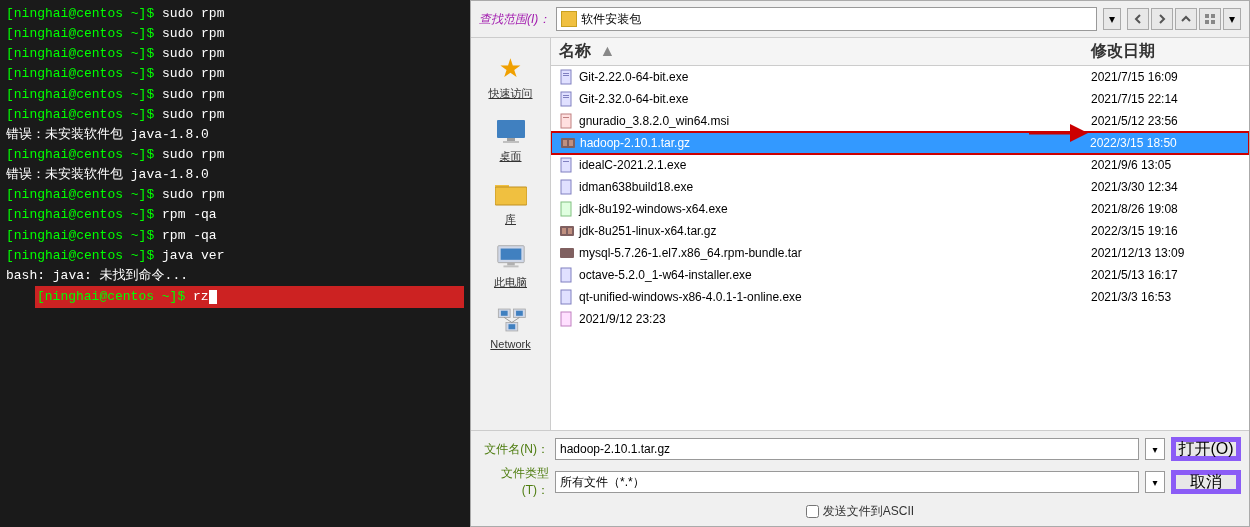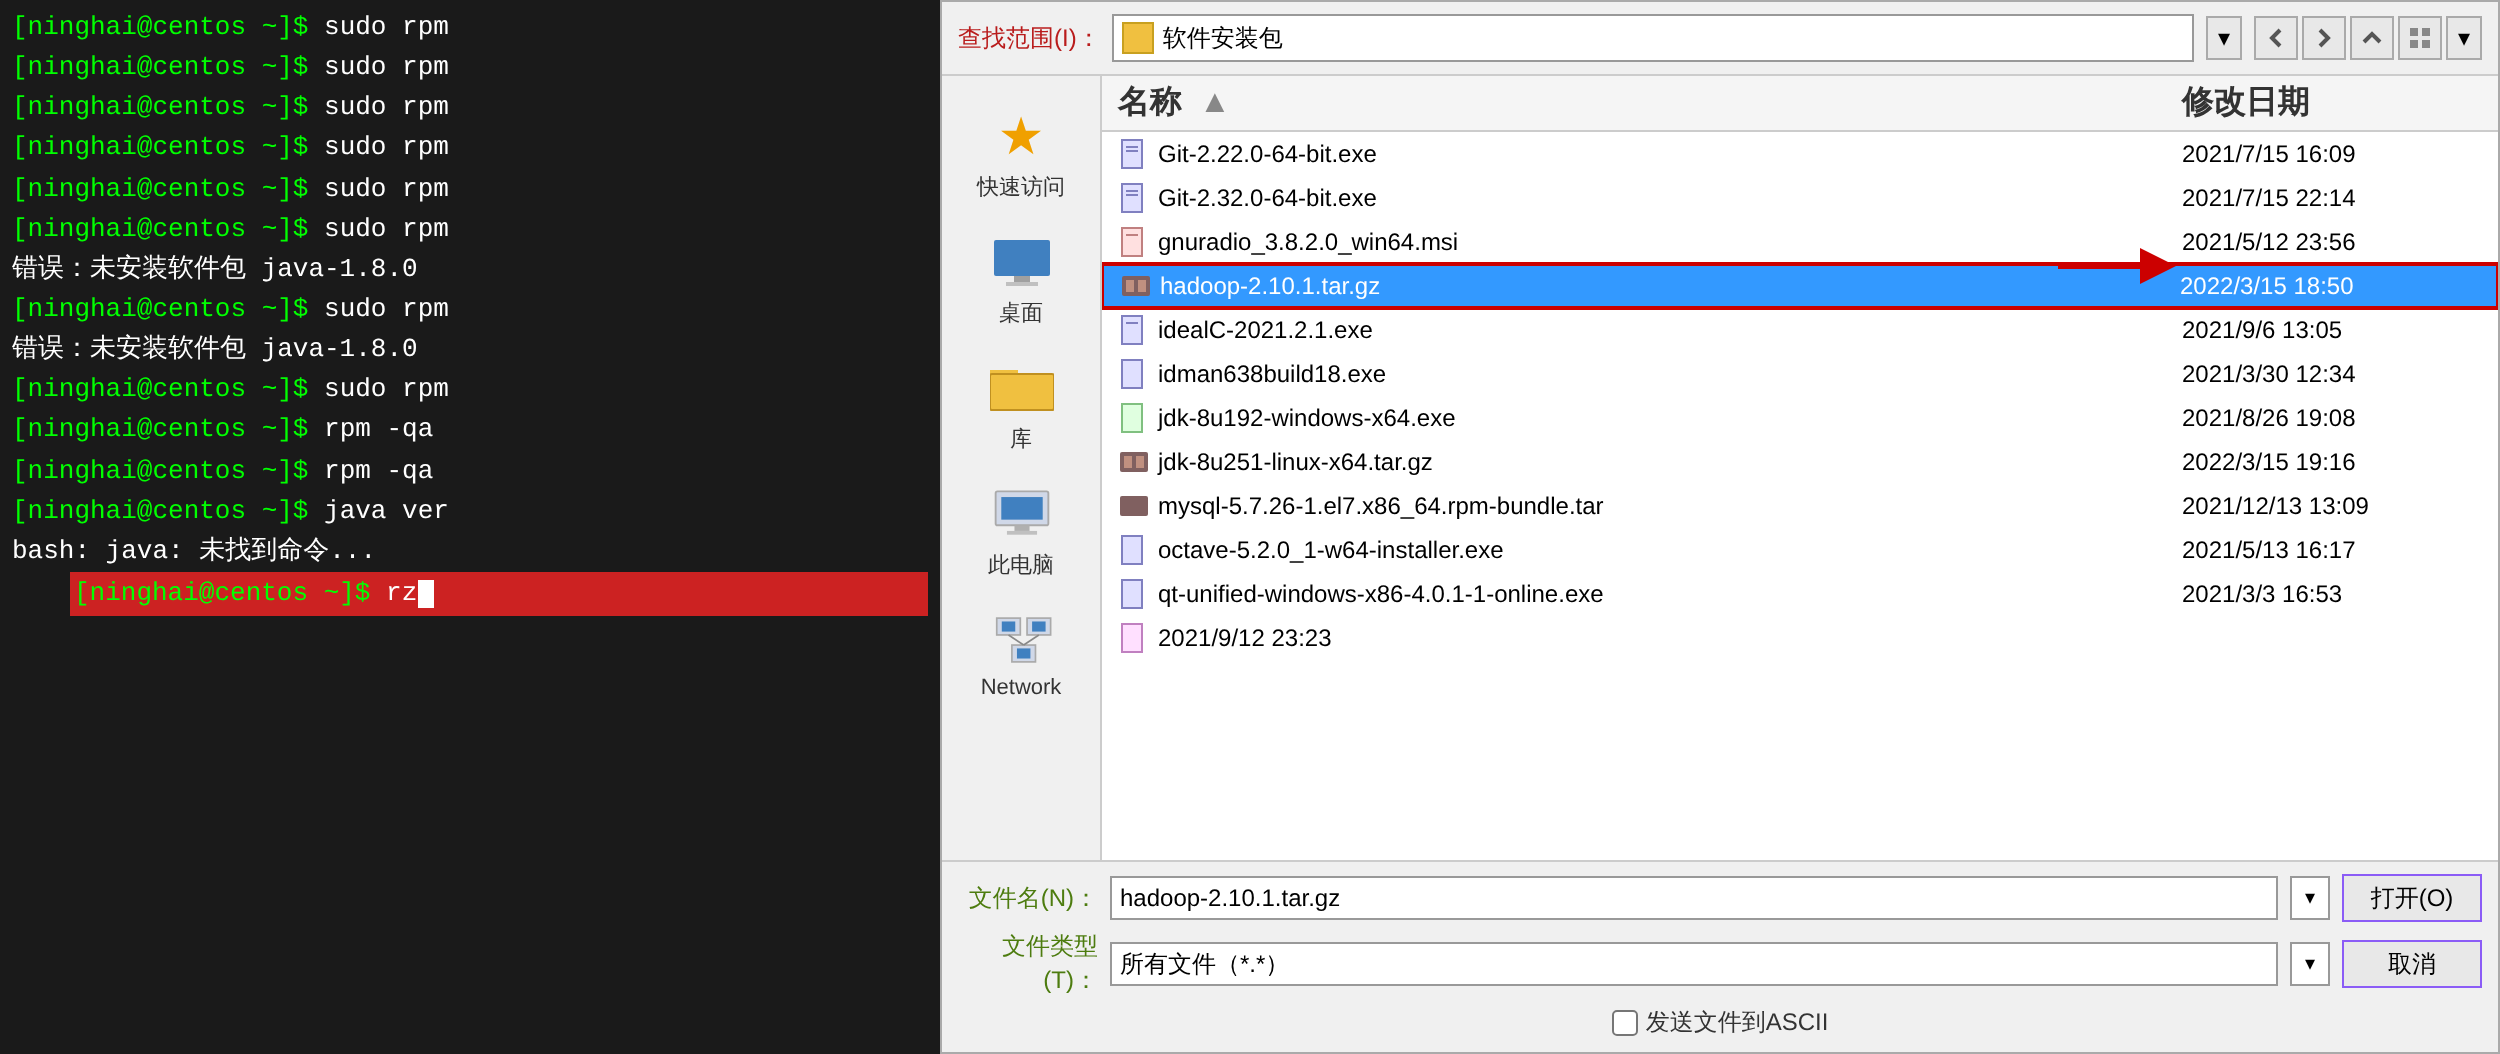--- a/index.html
+++ b/index.html
@@ -50,22 +50,23 @@
 
     .dialog-toolbar {
       display: flex;
       align-items: center;
       padding: 6px 8px;
       background: #f0f0f0;
       border-bottom: 1px solid #ccc;
       gap: 6px;
     }
     .toolbar-label {
-      color: #b91c1c;
+      color: #a21caf;
       white-space: nowrap;
+      font-style: italic;
     }
     .toolbar-path {
       flex: 1;
       display: flex;
       align-items: center;
       border: 1px solid #999;
       background: #fff;
       padding: 2px 4px;
       height: 24px;
     }
@@ -139,20 +140,21 @@
       height: 32px;
       display: flex;
       align-items: center;
       justify-content: center;
       margin-bottom: 2px;
     }
     .sidebar-label {
       font-size: 11px;
       color: #333;
       text-align: right;
+      text-decoration: underline;
     }
 
     
     .dialog-filelist {
       flex: 1;
       display: flex;
       flex-direction: column;
       overflow: hidden;
     }
 
@@ -235,24 +237,24 @@
       background: #fff;
       display: flex;
       align-items: center;
       justify-content: center;
       cursor: pointer;
       font-size: 10px;
     }
     .bottom-btn {
       width: 70px;
       height: 24px;
-      border: 1px solid #8b5cf6;
+      border: 5px solid #8b5cf6;
       background: #e8e8e8;
       cursor: pointer;
-      font-size: 12px;
+      font-size: 16px;
       display: flex;
       align-items: center;
       justify-content: center;
     }
 
     .bottom-check-row {
       display: flex;
       align-items: center;
       justify-content: center;
       gap: 4px;

